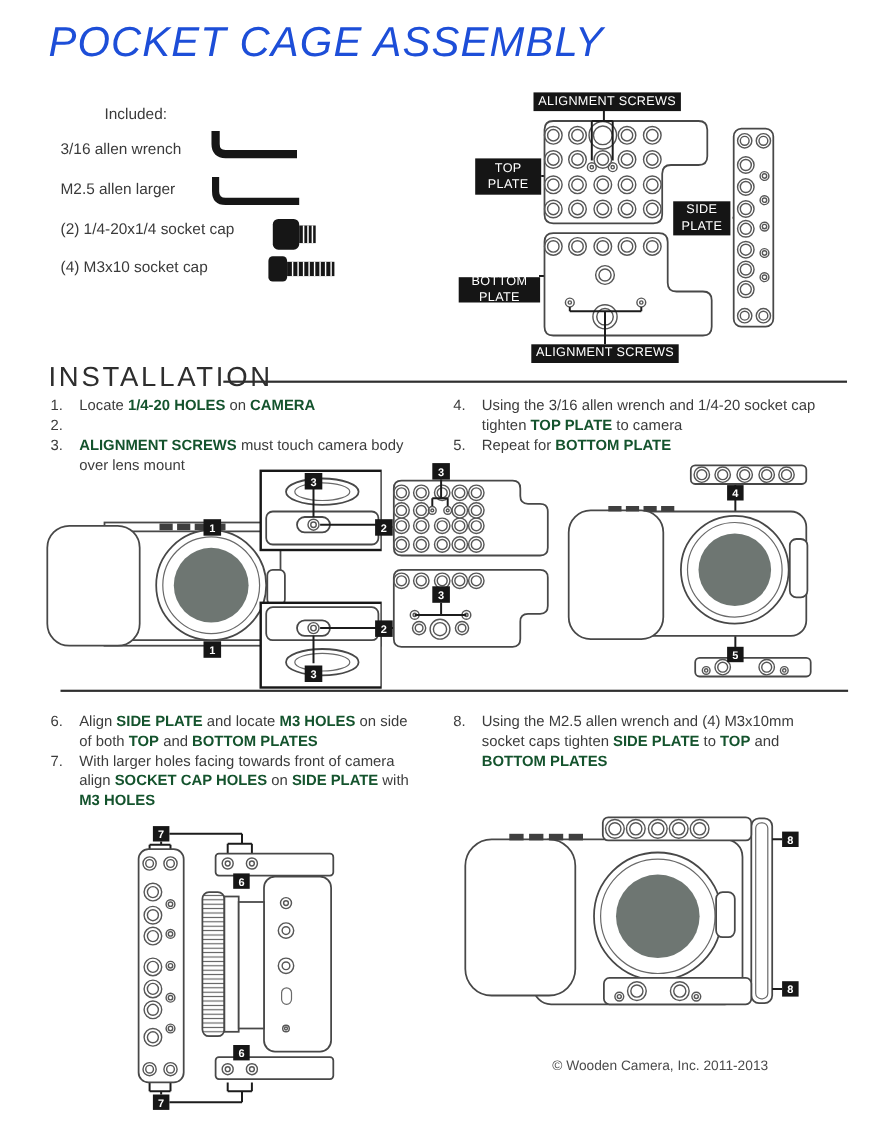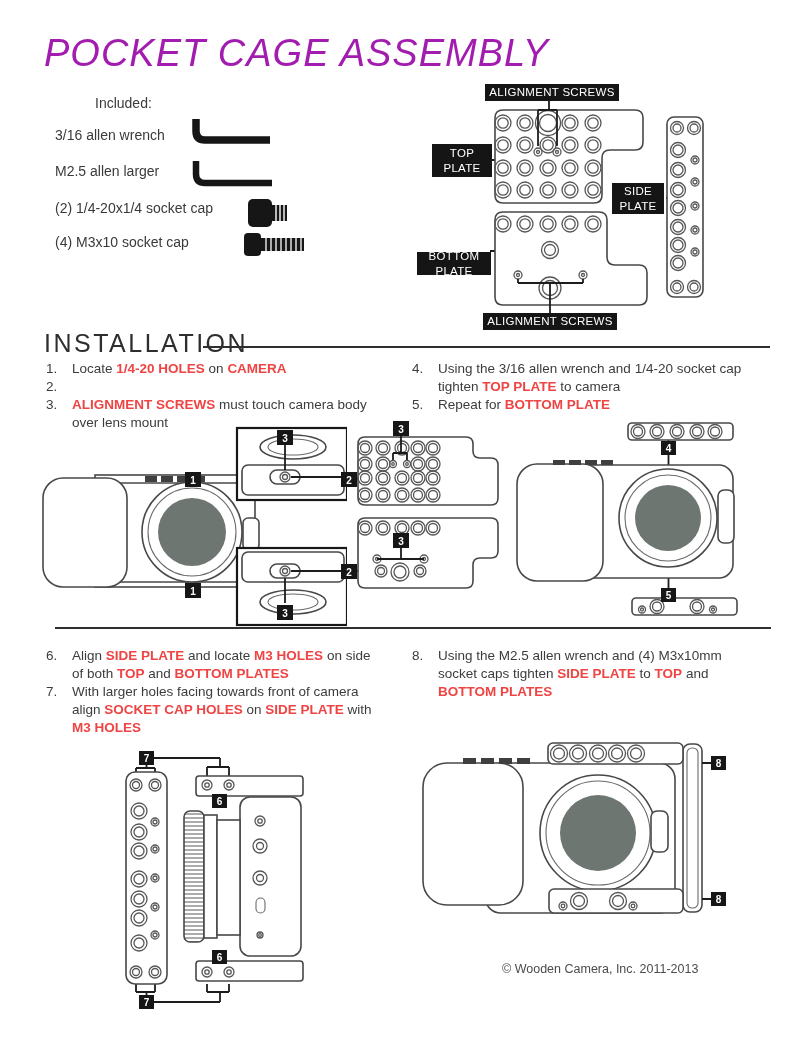--- a/index.html
+++ b/index.html
@@ -1,27 +1,27 @@
 <!DOCTYPE html>
 <html><head>
 <meta charset="utf-8">
 <style>
   * { margin:0; padding:0; box-sizing:border-box; }
   html,body { width:802px; height:1037px; }
   body { position:relative; background:#fff; font-family:"Liberation Sans", sans-serif; color:#333; overflow:hidden; }
   .abs { position:absolute; }
-  .title { left:44px; top:32px; font-size:38px; font-style:italic; font-weight:300; letter-spacing:1px; color:#a21caf; white-space:nowrap; }
+  .title { left:44px; top:18px; font-size:38px; font-style:italic; font-weight:300; letter-spacing:1px; color:#1d4ed8; white-space:nowrap; }
   .inc-head { font-size:14px; color:#3a3a3a;margin-left:40px; }
   .inc-label { font-size:14px; color:#3a3a3a; white-space:nowrap; }
   .blackbox { position:absolute; background:#151515; color:#fff; text-align:center; font-size:11.5px; font-weight:500; letter-spacing:.3px; line-height:1.3; display:flex; flex-direction:column; justify-content:center; }
   .inst-head { left:44px; top:329px; font-size:25px; font-weight:300; letter-spacing:2.5px; color:#2e2e2e; }
   .rule { border-top:2.5px solid #2f2f2f; height:0; }
   .step { position:absolute; display:flex; font-size:13.5px; line-height:18px; color:#3c3c3c; }
   .step .num { flex:none; width:26px; }
-  .step .b { font-weight:700; color:#ef4444; }
+  .step .b { font-weight:700; color:#14532d; }
   .copyright { left:502px; top:962px; font-size:12.5px; color:#4c4c4c; }
   svg { display:block; }
   svg text { font-family:"Liberation Sans", sans-serif; }
   .outline { fill:#fff; stroke:#484848; stroke-width:1.6; }
   .thin { fill:none; stroke:#6a6a6a; stroke-width:1.1; }
   .holes circle { fill:none; stroke:#575757; stroke-width:1.3; }
   .lead { stroke:#1c1c1c; stroke-width:1.8; fill:none; }
   .callout rect { fill:#161616; }
   .callout text { fill:#fff; font-size:10px; font-weight:bold; text-anchor:middle; }
   .btn { fill:#3f3f3f; }

